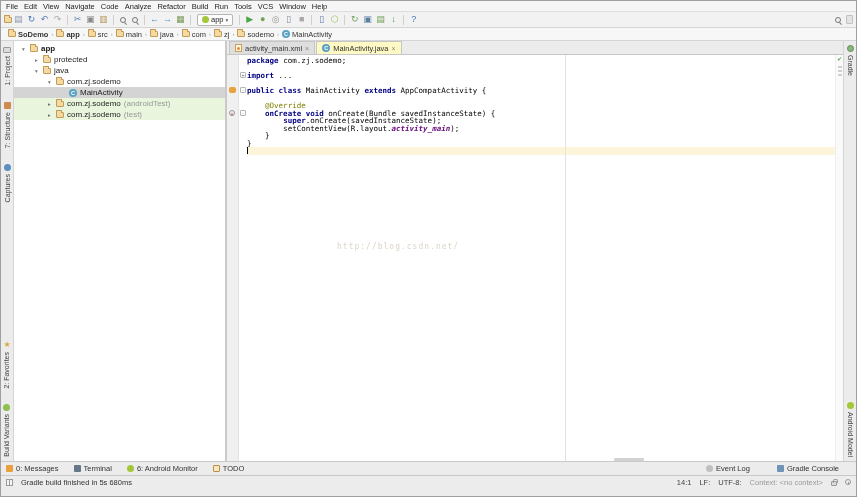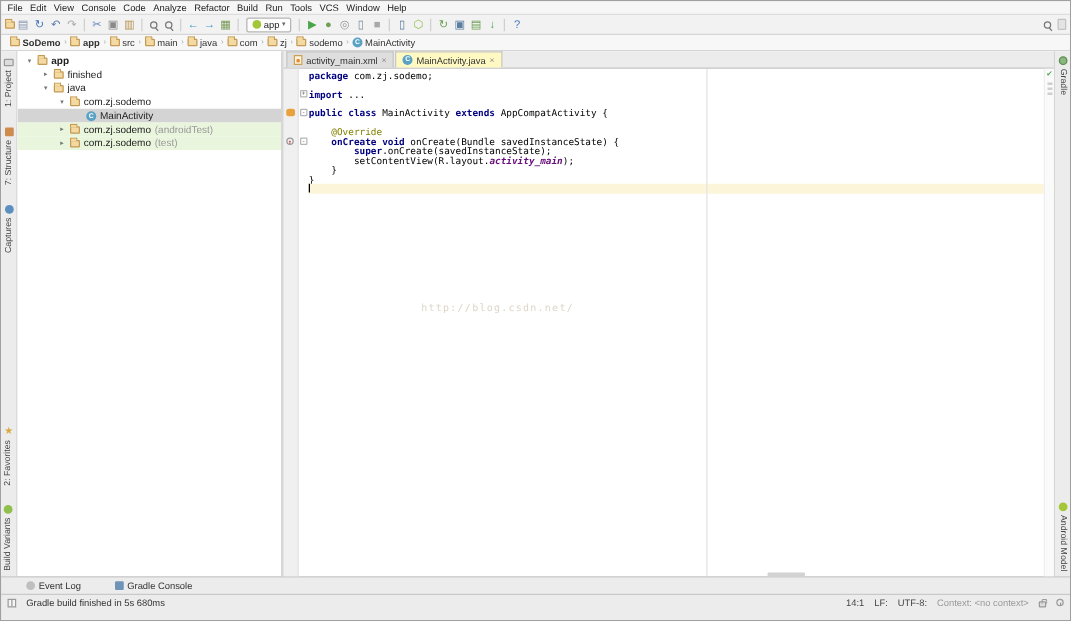--- a/index.html
+++ b/index.html
@@ -134,21 +134,21 @@
   .footer-strip{height:8px;background:#ececec;flex:0 0 auto}
 </style>
 </head>
 <body>
 
 <div class="win">
   <div class="menubar">
       <span class="menu-item">File</span>
       <span class="menu-item">Edit</span>
       <span class="menu-item">View</span>
-      <span class="menu-item">Console</span>
+      <span class="menu-item">Navigate</span>
       <span class="menu-item">Code</span>
       <span class="menu-item">Analyze</span>
       <span class="menu-item">Refactor</span>
       <span class="menu-item">Build</span>
       <span class="menu-item">Run</span>
       <span class="menu-item">Tools</span>
       <span class="menu-item">VCS</span>
       <span class="menu-item">Window</span>
       <span class="menu-item">Help</span>
     </div>
@@ -273,21 +273,21 @@
     <div class="project">
       <div class="tree">
           <div class="trow" style="padding-left: 6px;">
             <span class="chev">▾</span>
             <span class="ic-folder"></span>
             <span class="b">app</span>
           </div>
           <div class="trow" style="padding-left: 19px;">
             <span class="chev">▸</span>
             <span class="ic-folder"></span>
-            <span>finished</span>
+            <span>protected</span>
           </div>
           <div class="trow" style="padding-left: 19px;">
             <span class="chev">▾</span>
             <span class="ic-folder"></span>
             <span>java</span>
           </div>
           <div class="trow" style="padding-left: 32px;">
             <span class="chev">▾</span>
             <span class="ic-folder"></span>
             <span>com.zj.sodemo</span>
@@ -376,20 +376,38 @@
       <div class="stripe-bot">
           <div class="stripe-btn">
             <span class="sicon i-android-model"></span>
             <span class="vtext">Android Model</span>
           </div>
         </div>
     </div>
   </div>
 
   <div class="bottombar">
+    <div class="bb-left">
+        <span class="bb-item">
+          <span class="bi bi-messages"></span>
+          <span>0: Messages</span>
+        </span>
+        <span class="bb-item">
+          <span class="bi bi-terminal"></span>
+          <span>Terminal</span>
+        </span>
+        <span class="bb-item">
+          <span class="bi bi-android-monitor"></span>
+          <span>6: Android Monitor</span>
+        </span>
+        <span class="bb-item">
+          <span class="bi bi-todo"></span>
+          <span>TODO</span>
+        </span>
+      </div>
     <div class="bb-right">
         <span class="bb-item">
           <span class="bi bi-event-log"></span>
           <span>Event Log</span>
         </span>
         <span class="bb-item">
           <span class="bi bi-gradle-console"></span>
           <span>Gradle Console</span>
         </span>
       </div>

